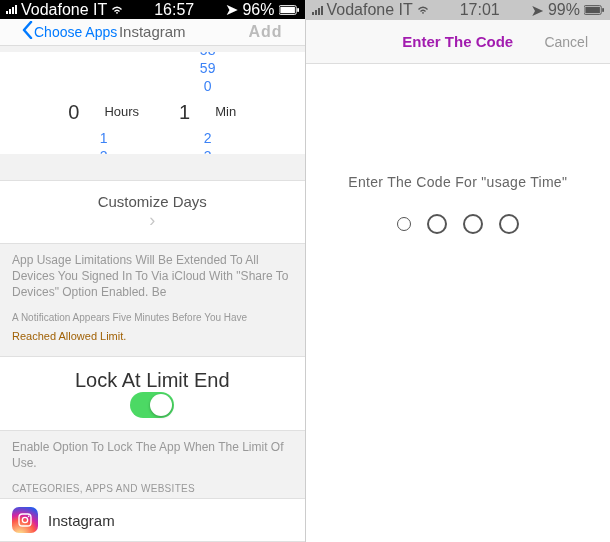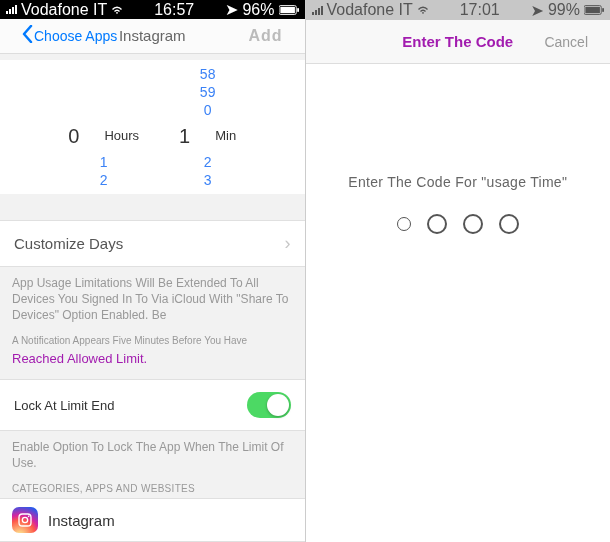--- a/index.html
+++ b/index.html
@@ -26,21 +26,21 @@
   
   .picker-wrap { background: #fff; margin-top: 6px; height: 170px; display: flex; justify-content: center; align-items: center; position: relative; overflow: hidden; }
   .picker-cols { display: flex; gap: 40px; }
   .picker-col { display: flex; flex-direction: column; align-items: center; color: #bbb; font-size: 16px; }
   .picker-col .faded { font-size: 14px; color: #3b82f6; line-height: 18px; }
   .picker-col .sel { color: #333; font-size: 20px; font-weight: 500; line-height: 34px; }
   .picker-unit { display: flex; align-items: center; gap: 8px; }
   .picker-unit .u { font-size: 13px; color: #333; margin-left: 17px; }
 
   
-  .row { background: #fff; border-top: 1px solid #e0e0e0; border-bottom: 1px solid #e0e0e0; padding: 12px 14px; display: flex; align-items: center; justify-content: space-between; font-size: 15px; color: #555; margin-top: 20px; }
+  .row { background: #fff; border-top: 1px solid #e0e0e0; border-bottom: 1px solid #e0e0e0; padding: 12px 14px; display: flex; align-items: center; justify-content: space-between; font-size: 15px; color: #555; margin-top: 20px; flex-direction: column; }
   .chev { color: #c7c7c7; font-size: 18px; }
   .footer-text { font-size: 12px; color: #999; padding: 8px 12px 2px; line-height: 16px; }
   .footer-text.tiny { font-size: 10px; }
 
   
   .toggle { width: 44px; height: 26px; background: #4cd964; border-radius: 13px; position: relative; cursor: pointer; }
   .toggle::after { content: ""; position: absolute; right: 2px; top: 2px; width: 22px; height: 22px; background: #fff; border-radius: 50%; box-shadow: 0 1px 3px rgba(0,0,0,.3); }
 
   .section-header { font-size: 10px; color: #999; padding: 10px 12px 4px; letter-spacing: .3px; }
   .app-row { background: #fff; border-top: 1px solid #e0e0e0; border-bottom: 1px solid #e0e0e0; padding: 8px 12px; display: flex; align-items: center; gap: 10px; }
@@ -126,24 +126,24 @@
       </div>
     </div>
   </div>
 
   <div class="row" style="margin-top:26px">
     <span>Customize Days</span>
     <span class="chev">›</span>
   </div>
   <div class="footer-text">App Usage Limitations Will Be Extended To All Devices You Signed In To Via iCloud With "Share To Devices" Option Enabled. Be</div>
   <div class="footer-text tiny">A Notification Appears Five Minutes Before You Have</div>
-  <div class="footer-text" style="padding-top:0;font-size:13px;color:#a21caf">Reached Allowed Limit.</div>
+  <div class="footer-text" style="padding-top:0;font-size:11px;color:#a16207">Reached Allowed Limit.</div>
 
   <div class="row" style="margin-top:10px">
-    <span style="font-size:13px;color:#333">Lock At Limit End</span>
+    <span style="font-size:20px;color:#333">Lock At Limit End</span>
     <div class="toggle"></div>
   </div>
   <div class="footer-text">Enable Option To Lock The App When The Limit Of Use.</div>
 
   <div class="section-header">CATEGORIES, APPS AND WEBSITES</div>
   <div class="app-row">
     <div class="ig-icon">
       <svg viewBox="0 0 24 24">
           <rect x="3" y="3" width="18" height="18" rx="5" fill="none" stroke="#fff" stroke-width="2"></rect>
           <circle cx="12" cy="12" r="4" fill="none" stroke="#fff" stroke-width="2"></circle>

